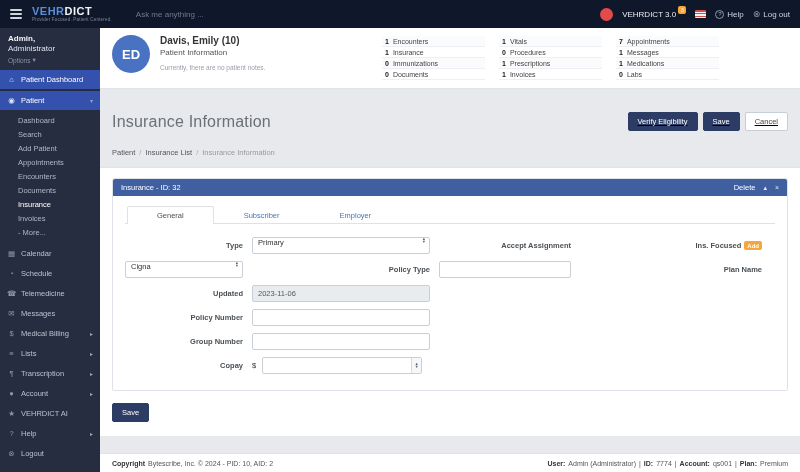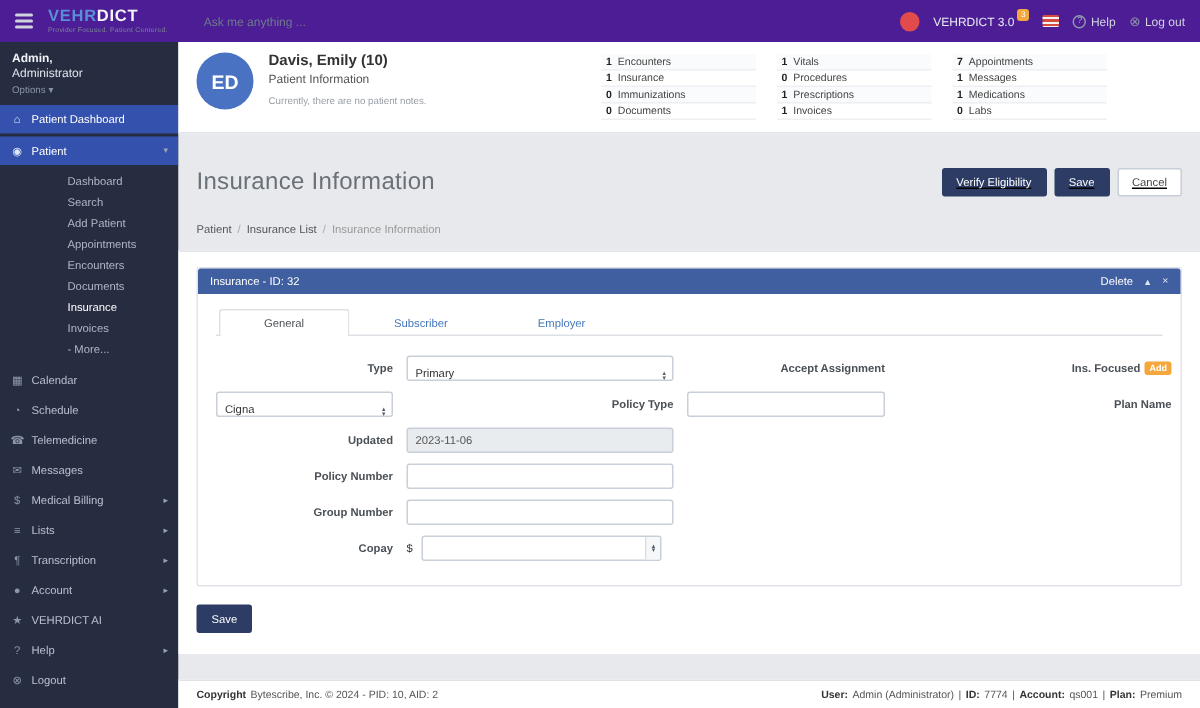--- a/index.html
+++ b/index.html
@@ -1,20 +1,20 @@
 <!DOCTYPE html>
 <html><head>
 <meta charset="utf-8">
 <style>
   * { box-sizing: border-box; }
   body { margin:0; width:800px; height:472px; font-family:"Liberation Sans","DejaVu Sans",sans-serif; background:#e8e9ec; overflow:hidden; }
   .app { display:flex; flex-direction:column; height:472px; }
 
   
-  .topbar { height:28px; background:#4c1d95; display:flex; align-items:center; padding:0 10px; gap:10px; flex:0 0 auto; color:#cfd4de; }
+  .topbar { height:28px; background:#0f172a; display:flex; align-items:center; padding:0 10px; gap:10px; flex:0 0 auto; color:#cfd4de; }
   .hamburger { width:12px; display:flex; flex-direction:column; gap:2px; cursor:pointer; }
   .hamburger .bar { height:2px; background:#cfd4de; border-radius:1px; }
   .logo-block { line-height:1; cursor:pointer; }
   .logo-text { font-size:11px; font-weight:bold; letter-spacing:.5px; }
   .logo-v { color:#5a8fd6; } .logo-rest { color:#f2f4f8; }
   .tagline { font-size:4.5px; color:#7f8799; margin-top:1.5px; letter-spacing:.2px; }
   .search-input { background:transparent; border:none; outline:none; color:#cfd4de; font-size:8px; width:220px; margin-left:12px; font-family:inherit; }
   .search-input::placeholder { color:#707a8e; }
   .topbar-right { margin-left:auto; display:flex; align-items:center; gap:9px; font-size:8px; }
   .avatar-red { width:13px; height:13px; border-radius:50%; background:#e14b4b; cursor:pointer; }
@@ -22,32 +22,32 @@
   .notif-badge { background:#f3a73c; color:#fff; font-size:5.5px; padding:1px 2.5px; border-radius:2px; position:relative; top:-4px; margin-left:-7px; cursor:pointer; }
   .flag-icon { width:11px; height:8px; border-radius:1px; background:repeating-linear-gradient(180deg,#d54b40 0 1.5px,#f2f2f2 1.5px 3px); cursor:pointer; }
   .top-item { display:flex; align-items:center; gap:3px; color:#cfd4de; cursor:pointer; }
   .help-circle { width:9px; height:9px; border:1px solid #8f98aa; border-radius:50%; font-size:6px; display:flex; align-items:center; justify-content:center; color:#aab2c2; }
   .logout-ico { font-size:9px; color:#8f98aa; }
 
   
   .body-row { display:flex; flex:1; min-height:0; }
 
   
-  .sidebar { width:119px; background:#272d40; color:#aeb6c6; flex:0 0 auto; display:flex; flex-direction:column; overflow:hidden; }
+  .sidebar { width:100px; background:#272d40; color:#aeb6c6; flex:0 0 auto; display:flex; flex-direction:column; overflow:hidden; }
   .user-block { padding:6px 8px 5px; }
   .u-name { font-weight:bold; color:#f0f2f6; font-size:8px; }
   .u-role { color:#dfe3ec; font-size:8px; margin-top:1px; }
   .u-options { color:#8a93a5; font-size:6.5px; margin-top:3px; display:flex; gap:2px; align-items:center; cursor:pointer; }
   .nav-item { display:flex; align-items:center; gap:5px; padding:0 7px; height:19px; cursor:pointer; color:#b9c0cf; font-size:7.5px; flex:0 0 auto; }
   .nav-item .ico { width:9px; text-align:center; font-size:7.5px; color:#8d96a8; }
   .nav-item.active { background:#3452ad; color:#fff; margin:1px 0; }
   .nav-item.active .ico { color:#dfe6f6; }
   .chev { margin-left:auto; font-size:6px; color:#9aa3b5; }
   .submenu { padding:2px 0 4px; }
-  .sub-item { padding:2.5px 8px 2.5px 18px; font-size:7.5px; color:#aeb6c6; cursor:pointer;margin-left:27px; }
+  .sub-item { padding:2.5px 8px 2.5px 18px; font-size:7.5px; color:#aeb6c6; cursor:pointer; }
   .sub-item.current { color:#ffffff; }
   .main-nav .nav-item { height:20px; }
 
   
   .main { flex:1; display:flex; flex-direction:column; min-width:0; background:#e8e9ec; }
   .patient-bar { background:#fff; border-bottom:1px solid #e0e3e8; display:flex; padding:7px 12px 8px; gap:10px; flex:0 0 auto; }
   .avatar-ed { width:38px; height:38px; border-radius:50%; background:#4a72c2; color:#fff; font-size:13px; font-weight:bold; display:flex; align-items:center; justify-content:center; flex:0 0 auto; }
   .p-info { width:212px; }
   .p-name { font-size:10px; font-weight:bold; color:#333; }
   .p-sub { font-size:8px; color:#555; margin-top:2px; }
@@ -80,21 +80,21 @@
   .tab { font-size:7.5px; padding:4px 29px; color:#4678b8; cursor:pointer; border:1px solid transparent; border-bottom:none; margin-bottom:-1px; border-radius:2px 2px 0 0; }
   .tab.active { background:#fff; color:#495057; border-color:#dee2e6 #dee2e6 #fff; }
 
   .form-grid { display:grid; grid-template-columns:118px 178px 132px 182px; column-gap:9px; row-gap:7px; margin-top:13px; align-items:center; }
   .col1 { grid-column:1; }
   .f-label { font-size:7.5px; font-weight:bold; color:#4a5056; display:flex; justify-content:flex-end; align-items:center; gap:3px; }
   .add-badge { background:#f3a73c; color:#fff; font-size:6px; font-weight:bold; padding:1.5px 3px; border-radius:2px; cursor:pointer; }
   .control { height:17px; border:1px solid #c9cfd7; border-radius:2px; font-size:7.5px; color:#333; background:#fff; }
   input.control { width:100%; padding:0 5px; font-family:inherit; outline:none; }
   input.control[readonly] { background:#e9ecef; color:#555; }
-  .select { display:flex; align-items:flex-end; padding:0 4px 0 5px; cursor:pointer; justify-content:space-between; }
+  .select { display:flex; align-items:flex-start; padding:0 4px 0 5px; cursor:pointer; justify-content:space-between; }
   .sel-arrows { display:flex; flex-direction:column; line-height:.6; font-size:4.5px; color:#556070; }
   .copay-cell { display:flex; align-items:center; gap:6px; }
   .dollar { font-size:7.5px; color:#333; }
   .spin-wrap { position:relative; width:160px; display:flex; }
   .spin-wrap input { padding-right:14px; }
   .spin-arrows { position:absolute; right:1px; top:1px; bottom:1px; width:10px; border-left:1px solid #d7dbe0; display:flex; flex-direction:column; align-items:center; justify-content:center; font-size:4.5px; line-height:.6; color:#556070; background:#f6f7f8; border-radius:0 1px 1px 0; }
   .save-bottom { margin-top:12px; }
 
   .footer { margin-top:auto; background:#fff; border-top:1px solid #dfe3e8; height:19px; display:flex; align-items:center; padding:0 12px; font-size:7px; color:#555; flex:0 0 auto; }
   .f-left b, .f-right b { color:#333; }

